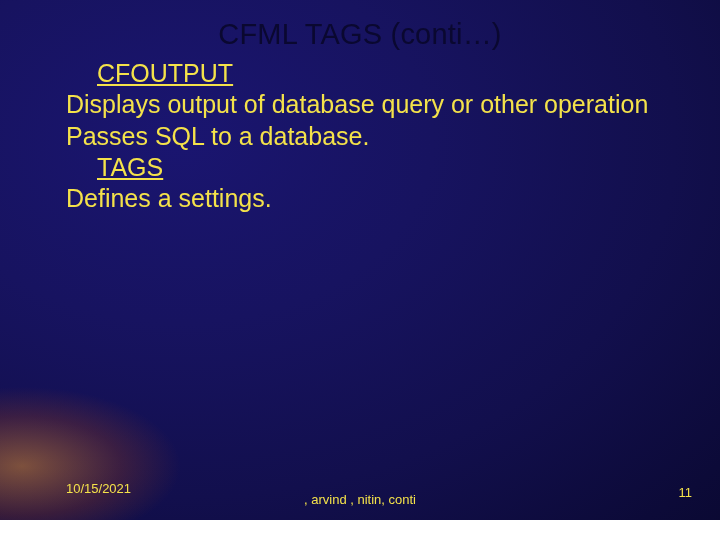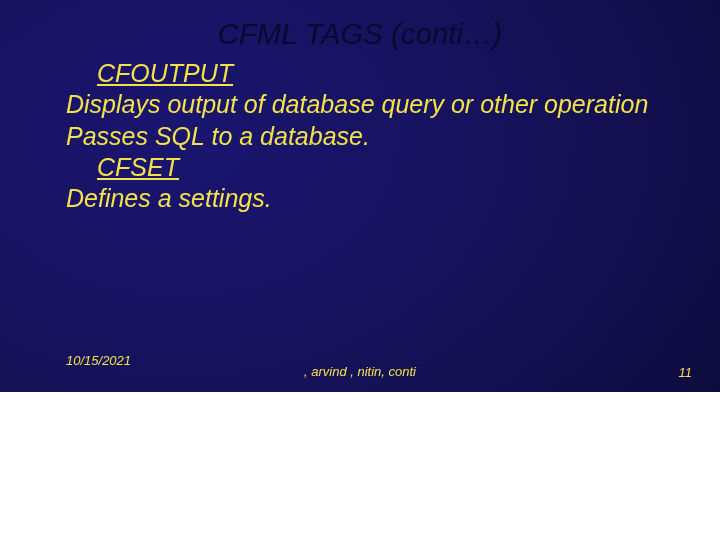--- a/index.html
+++ b/index.html
@@ -5,35 +5,34 @@
   html, body {
     margin: 0;
     padding: 0;
     width: 720px;
     height: 540px;
     overflow: hidden;
     font-family: Verdana, Geneva, sans-serif;
   }
   .slide {
     width: 720px;
-    height: 392px;
+    height: 520px;
     background:
       radial-gradient(ellipse 220px 110px at 22px 466px,
         rgba(255,160,40,0.45) 0%,
         rgba(200,80,10,0.22) 45%,
         rgba(0,0,0,0) 72%),
       radial-gradient(ellipse 900px 650px at 180px 140px,
         #1a1570 0%,
         #171360 28%,
         #120f4d 55%,
         #0c0a38 78%,
         #070626 100%);
     position: relative;
     box-sizing: border-box;
-    font-style: italic;
   }
   .title {
     position: absolute;
     top: 18px;
     left: 0;
     width: 100%;
     text-align: center;
     color: #0a0830;
     font-size: 29px;
     font-weight: 400;
@@ -72,35 +71,35 @@
     position: absolute;
     left: 0;
     width: 100%;
     text-align: center;
     bottom: 0;
     line-height: 1.15;
   }
   .ft-num {
     position: absolute;
     right: 28px;
-    bottom: 0;
+    bottom: 8px;
   }
 </style>
 </head>
 <body>
 
 <div class="slide">
 
   <div class="title">CFML TAGS (conti…)</div>
 
   <div class="content">
     <div class="tag">CFOUTPUT</div>
     <div class="desc">Displays output of database query or other operation</div>
     <div class="desc">Passes SQL to a database.</div>
-    <div class="tag">CFSET</div>
+    <div class="tag">TAGS</div>
     <div class="desc">Defines a settings.</div>
   </div>
 
   <div class="ft">
     <div class="ft-date">10/15/2021</div>
     <div class="ft-center">
       <br>
       <span>, arvind , nitin, conti</span>
     </div>
     <div class="ft-num">11</div>

